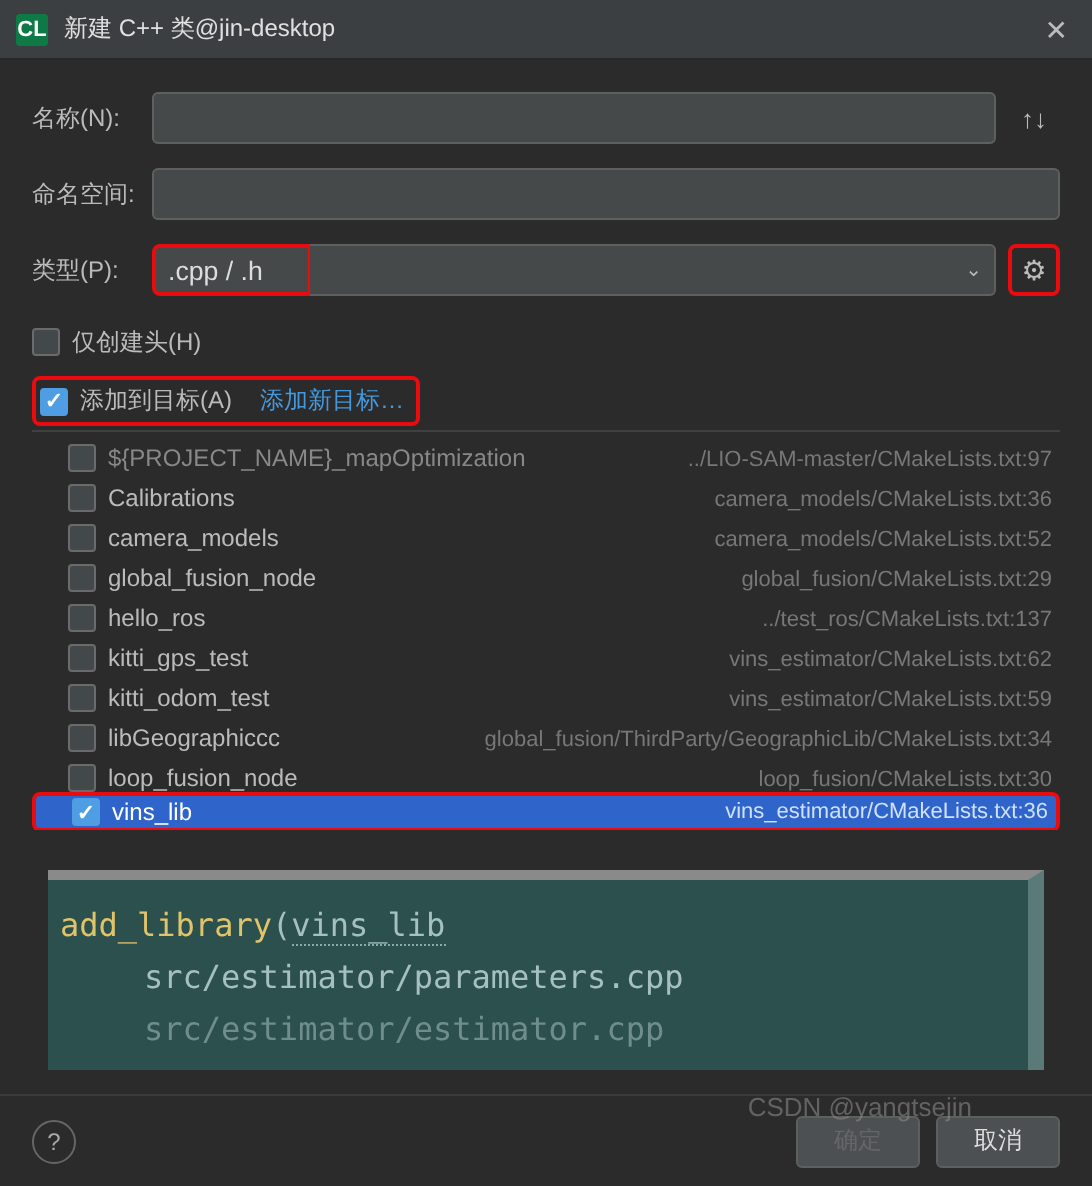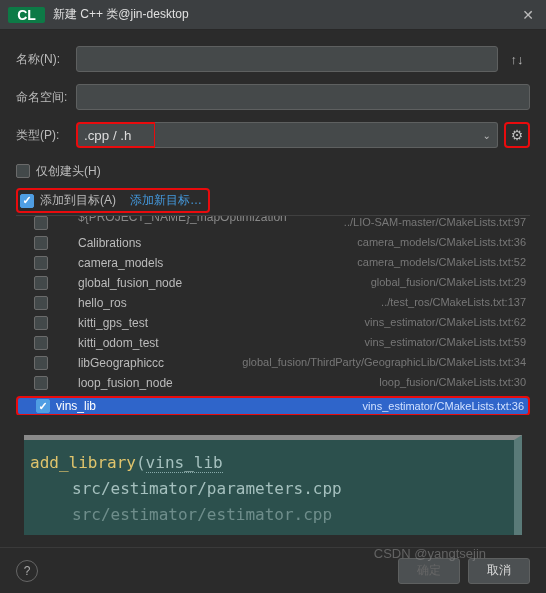--- a/index.html
+++ b/index.html
@@ -14,24 +14,24 @@
     }
     .titlebar {
       background: #3c3f41;
       height: 30px;
       display: flex;
       align-items: center;
       padding: 0 8px;
       border-bottom: 1px solid #282828;
     }
     .titlebar .app-icon {
-      width: 37px; height: 16px;
+      width: 16px; height: 16px;
       background: #0d7a46;
       color: #fff;
-      font-size: 14px;
+      font-size: 11px;
       font-weight: bold;
       display: flex;
       align-items: center;
       justify-content: center;
       border-radius: 2px;
       margin-right: 8px;
     }
     .titlebar .title { flex: 1; color: #e0e0e0; }
     .titlebar .close-icon { color: #bbbbbb; font-size: 14px; cursor: pointer; padding: 0 4px; }
     .content { padding: 16px; }
@@ -122,24 +122,23 @@
       margin-bottom: 2px;
     }
     .link { color: #4499dd; margin-left: 14px; cursor: pointer; }
     .target-list {
       border-top: 1px solid #404040;
       max-height: 200px;
       overflow: hidden;
     }
     .target-item {
       display: flex;
-      align-items: flex-start;
+      align-items: flex-end;
       height: 20px;
       padding: 0 4px 0 18px;
-      gap: 24px;
     }
     .target-item .tname { flex: 1; color: #bbbbbb; }
     .target-item .tpath { color: #777; font-size: 11px; }
     .target-item.sel-wrap { padding: 0; }
     .target-item.sel-wrap .inner {
       display: flex;
       align-items: center;
       height: 20px;
       width: 100%;
       padding: 0 4px 0 18px;

